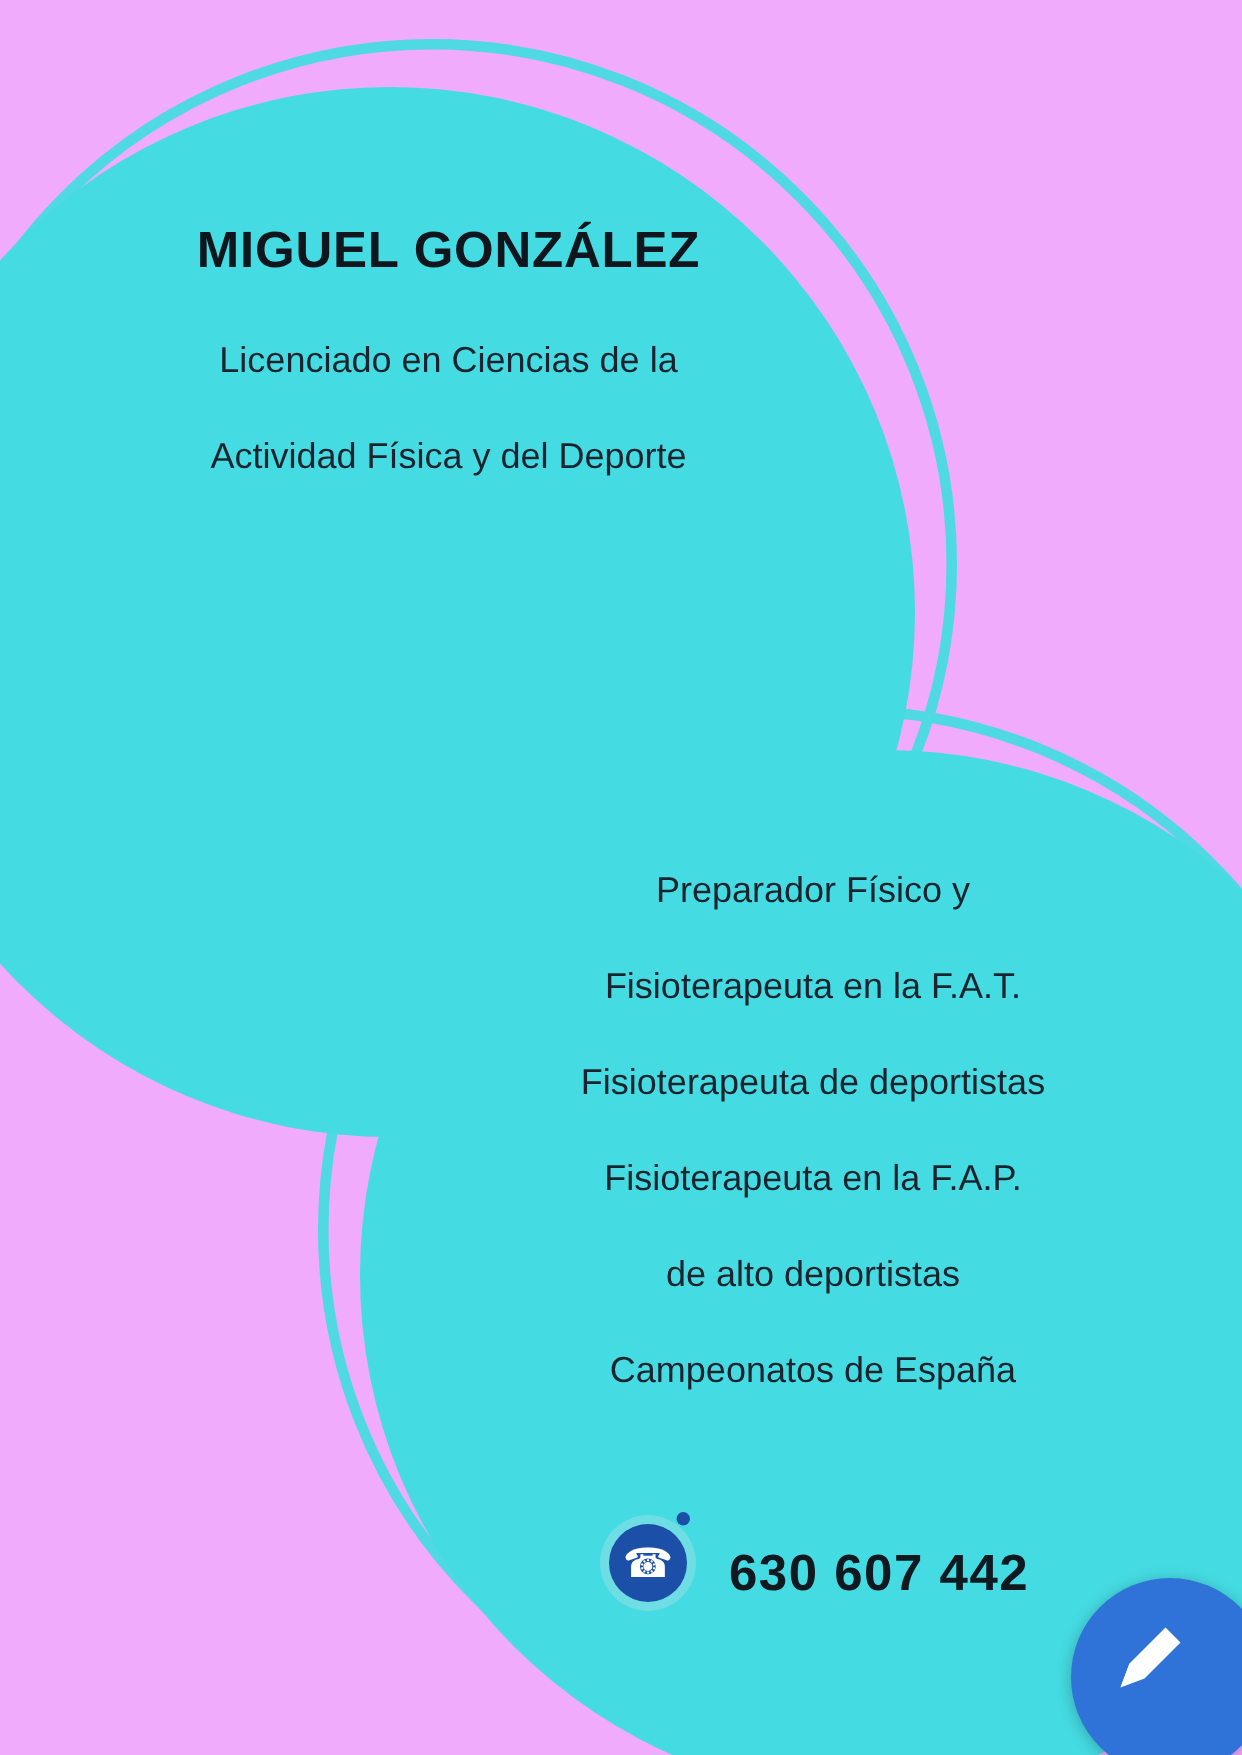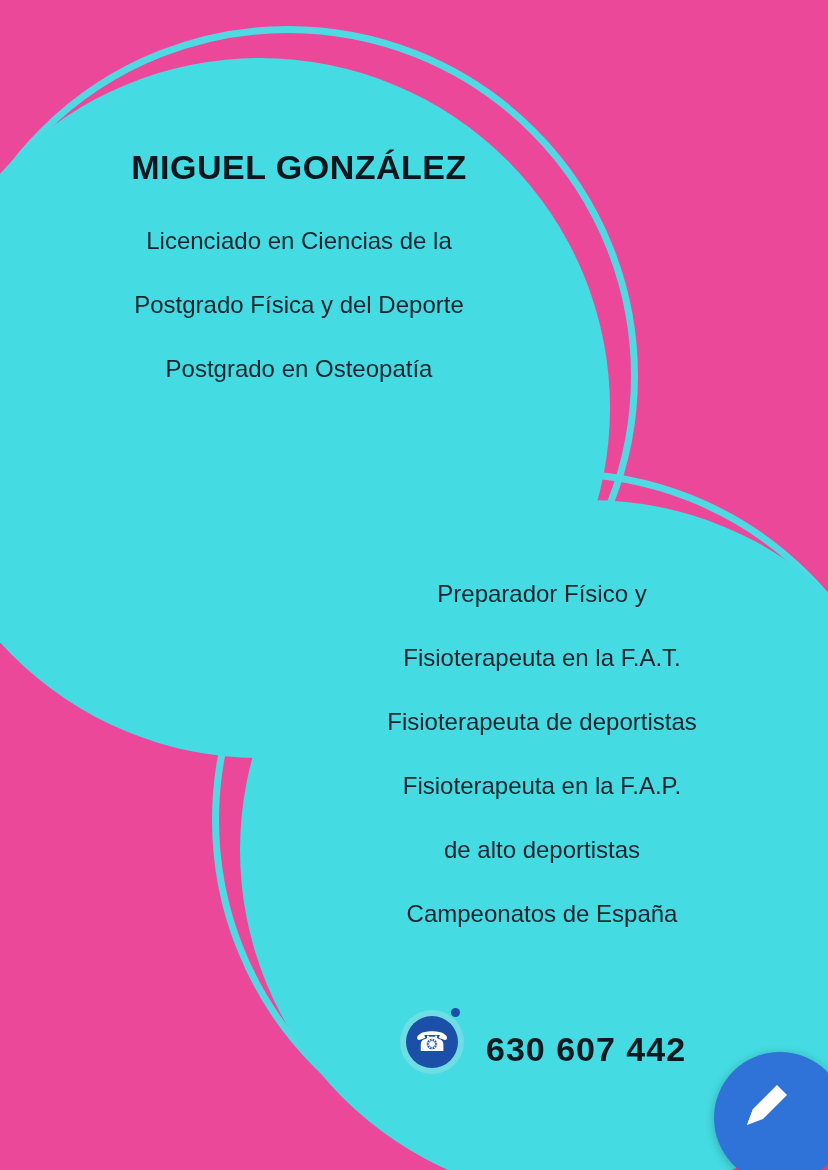--- a/index.html
+++ b/index.html
@@ -12,21 +12,21 @@
     background: #2d7cc0;
     font-family: "Liberation Sans", sans-serif;
     overflow: hidden;
     position: relative;
   }
 
   
   .card {
     position: absolute;
     inset: 0;
-    background: #ec4899;
+    background: #f0abfc;
     overflow: hidden;
   }
 
   
   .ring {
     position: absolute;
     border-radius: 50%;
     border: 7px solid #4fd9e3;
     box-sizing: border-box;
     pointer-events: none;
@@ -178,22 +178,21 @@
 
   <div class="ring ring-top"></div>
   <div class="ring ring-bottom"></div>
 
   <div class="blob blob-top"></div>
   <div class="blob blob-bottom"></div>
 
   <div class="text-block block-top">
     <div class="name">MIGUEL GONZÁLEZ</div>
     <div class="line">Licenciado en Ciencias de la</div>
-    <div class="line">Postgrado Física y del Deporte</div>
-    <div class="line">Postgrado en Osteopatía</div>
+    <div class="line">Actividad Física y del Deporte</div>
   </div>
 
   <div class="text-block block-bottom">
     <div class="line">Preparador Físico y</div>
     <div class="line">Fisioterapeuta en la F.A.T.</div>
     <div class="line">Fisioterapeuta de deportistas</div>
     <div class="line">Fisioterapeuta en la F.A.P.</div>
     <div class="line">de alto deportistas</div>
     <div class="line">Campeonatos de España</div>
   </div>

